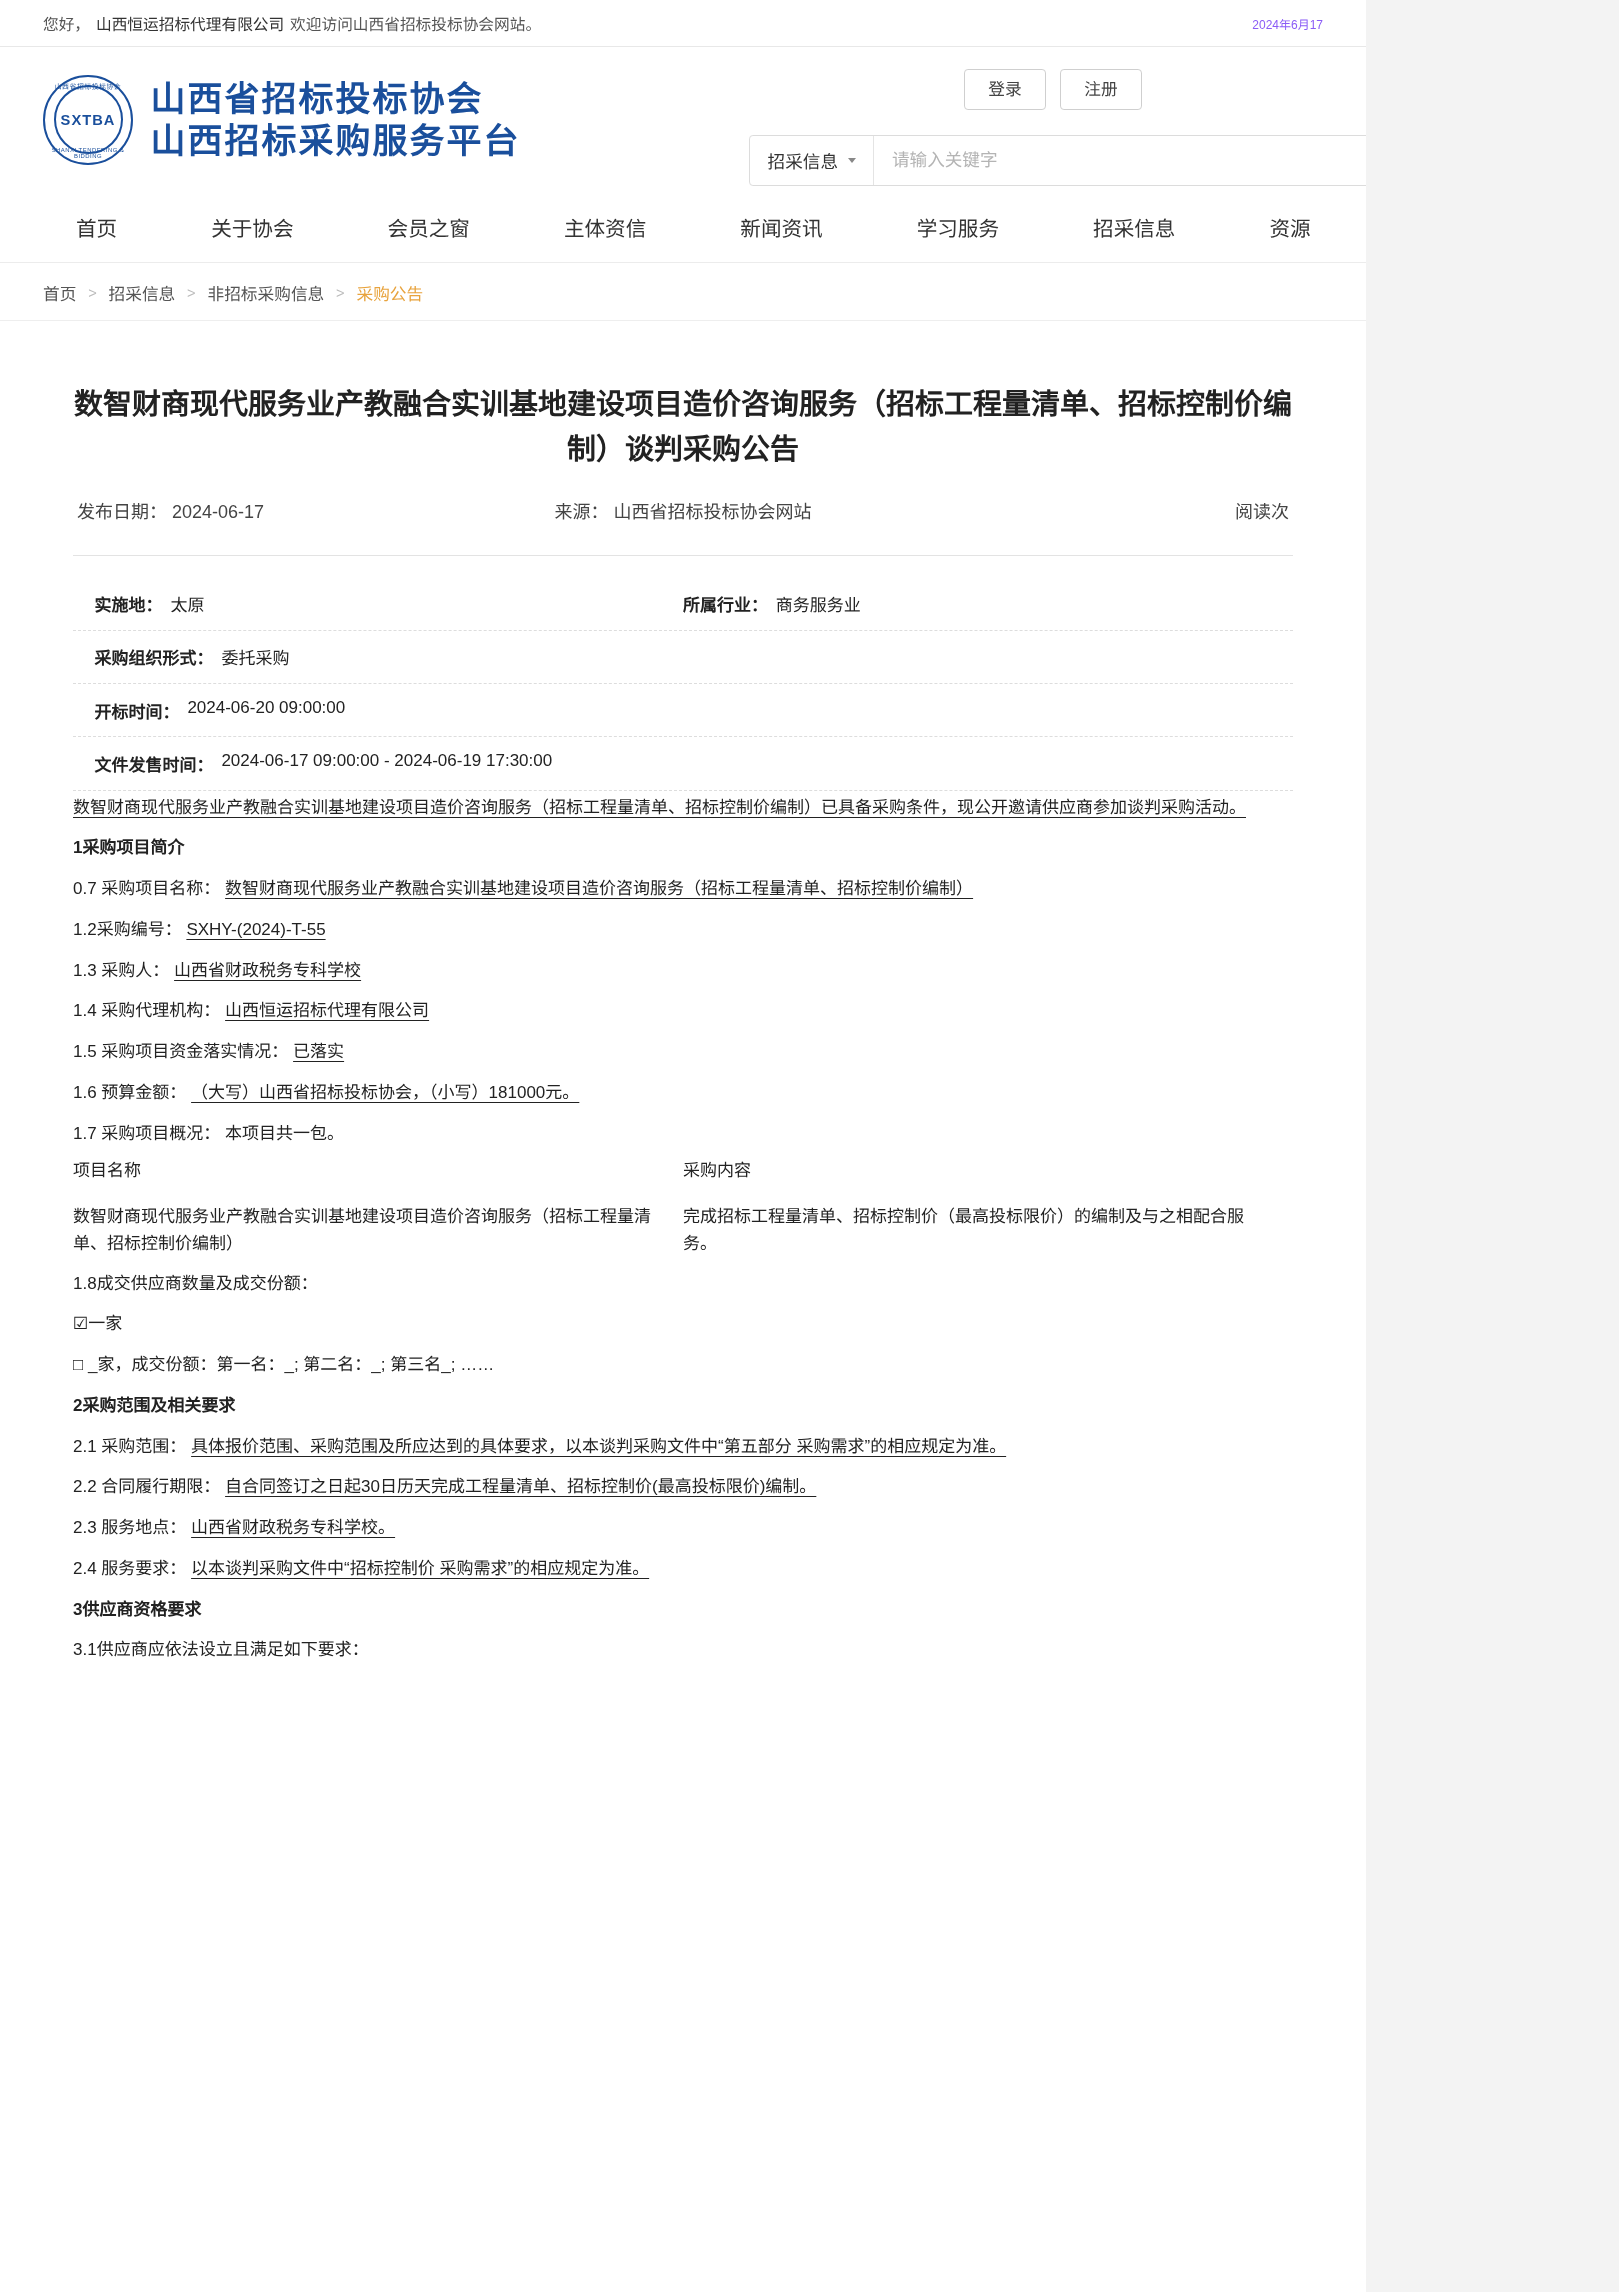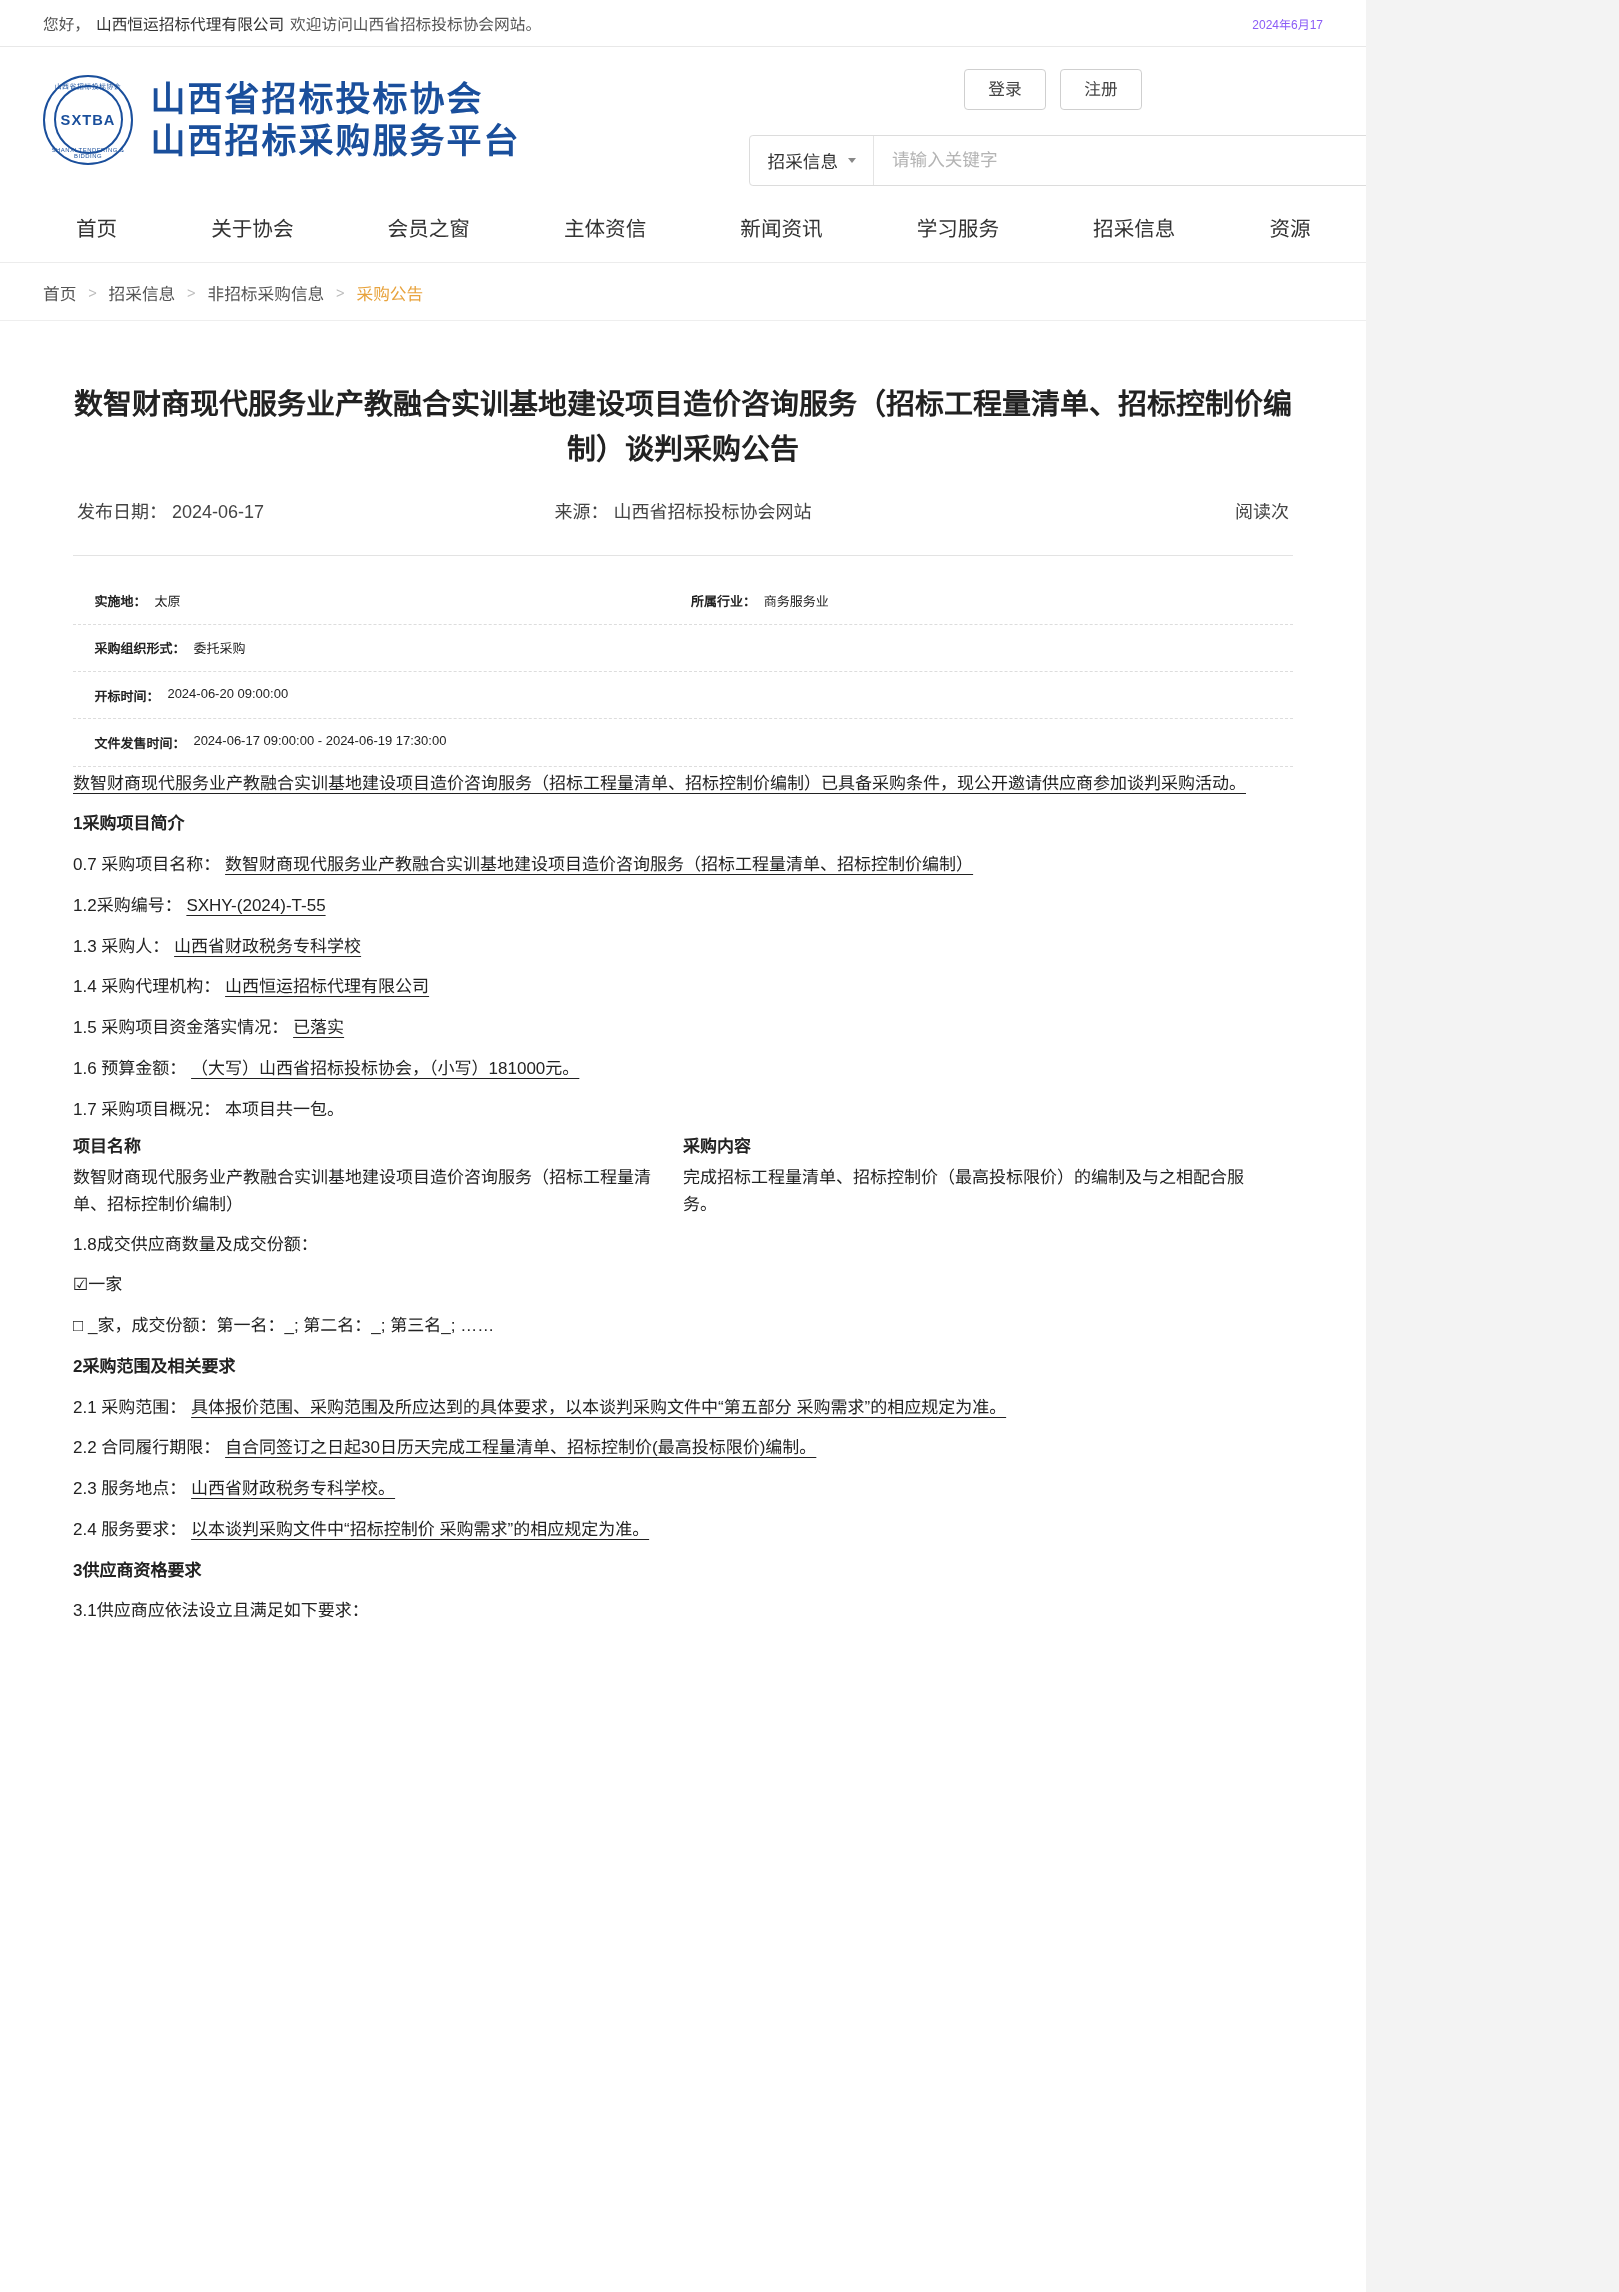--- a/index.html
+++ b/index.html
@@ -136,40 +136,39 @@
   .meta-row .m-right { width: 33%; text-align:right; }
 
   .info-box {
     border-top: 1px solid #e3e3e3;
     margin-top: 9.8px;
     padding-top: 21.6px;
   }
   .info-line {
     display:flex;
     padding: 13.7px 21.6px;
-    font-size: 13px; color:#222;
+    font-size: 17px; color:#222;
     border-bottom: 1px dashed #dddddd;
-    gap: 8px;
   }
   .info-line:last-child { border-bottom: 1px dashed #dddddd; }
   .info-cell { display:flex; gap: 7.8px; }
   .info-cell.half { width: 50%; }
   .lbl { font-weight: 700; }
   .val { font-weight: 400; }
 
   .body-text { font-size: 17px; color:#222; line-height: 2.05; }
   .body-text p { margin: 0 0 5.9px 0; }
   .u { text-decoration: underline; text-underline-offset: 3.9px; }
   .lead { margin-top: 25.5px; }
 
   .two-col {
     display:flex; gap: 0px; margin: 5.9px 0 9.8px 0; font-size: 17px; line-height: 1.6;
   }
   .two-col .col { width: 50%; padding-right: 23.5px; }
-  .two-col .col h4 { margin: 0 0 3px 0; font-size: 17px; font-weight: 700; }
+  .two-col .col h4 { margin: 0 0 18px 0; font-size: 17px; font-weight: 400; }
   .two-col .col p { margin:0; }
 
   .cb { font-size: 17px; }
   .sec-head { font-weight: 700; margin-top: 9.8px; }
 </style>
 </head>
 <body>
 
 <div class="page">
 

